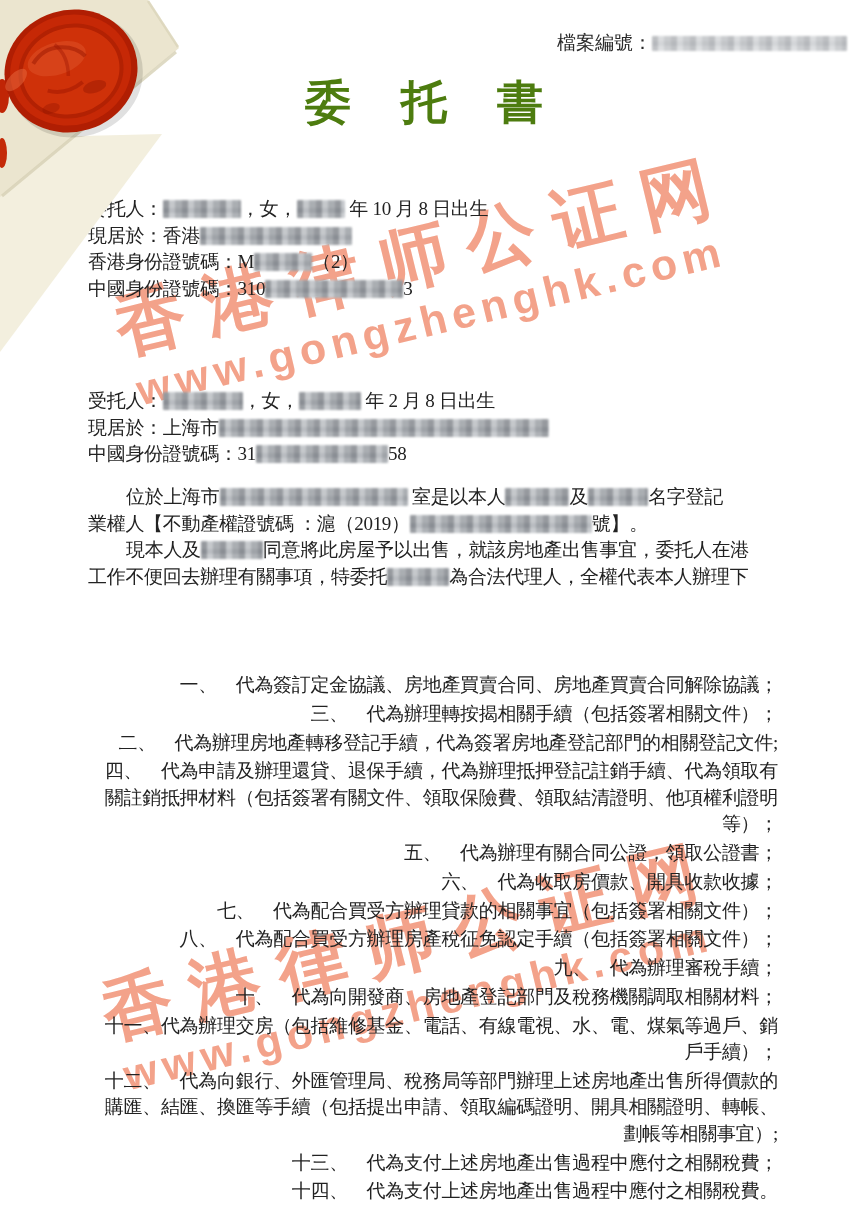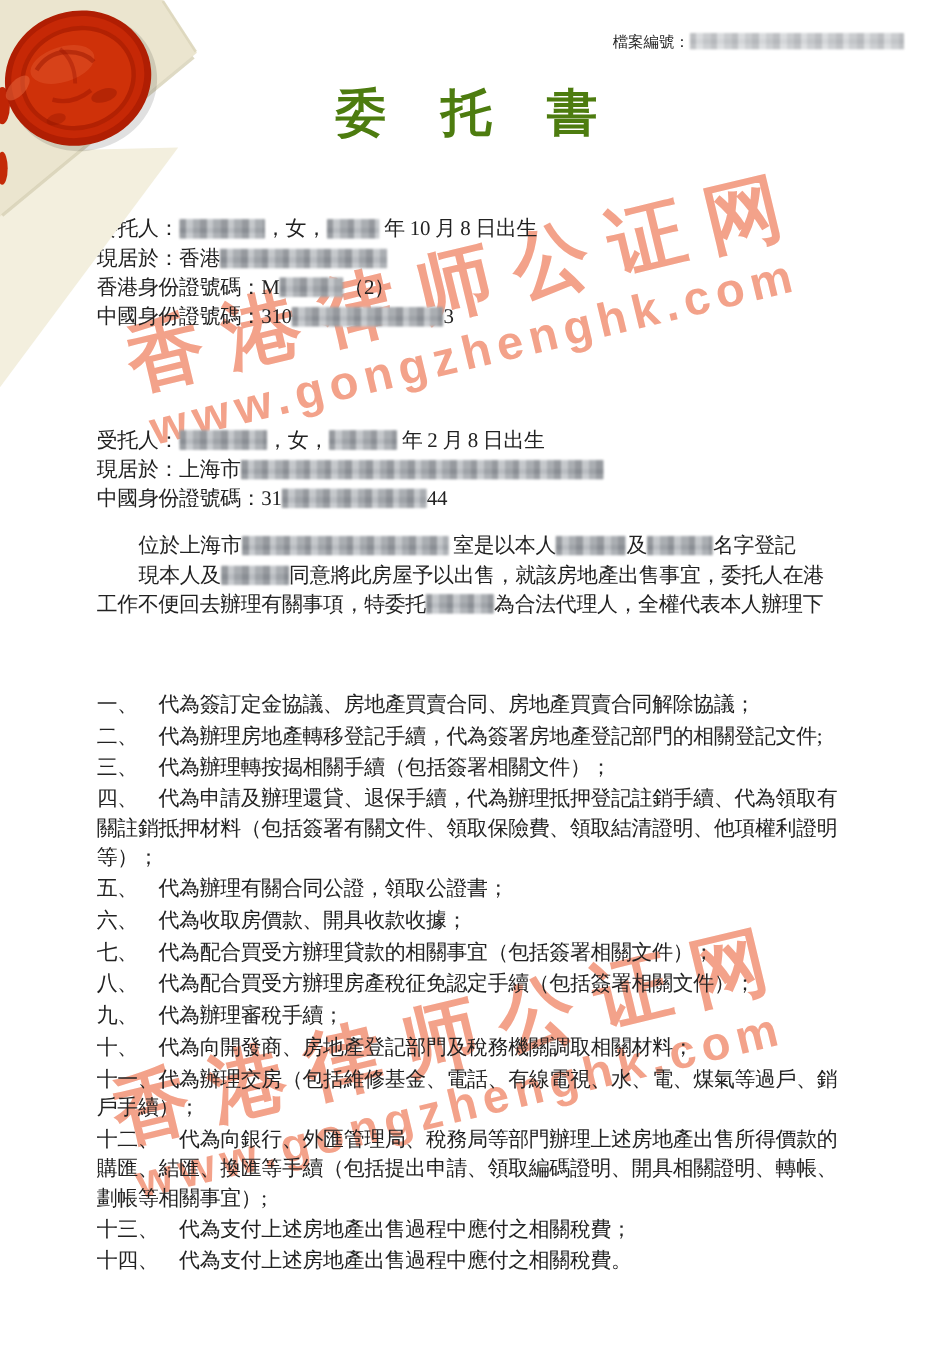--- a/index.html
+++ b/index.html
@@ -24,36 +24,36 @@
     margin-top:9px;margin-left:6px;
     font-family:"Liberation Sans","DejaVu Sans",sans-serif;
   }
   #watermark-top{left:108px;top:295px;}
   #watermark-bottom{left:95px;top:980px;}
   
   #corner-seal{position:absolute;left:0;top:0;z-index:3;}
   
   #file-line{
     position:absolute;left:557px;top:30px;z-index:2;
-    font-size:14px;color:#2a2a2a;white-space:nowrap;
+    font-size:19px;color:#2a2a2a;white-space:nowrap;
   }
   #doc-title{
     position:absolute;left:0;top:72px;width:100%;z-index:2;
     text-align:center;font-size:46px;font-weight:700;color:#4d7c0f;
     letter-spacing:2px;
   }
   
   .text-block{
     position:absolute;left:88px;width:690px;z-index:2;
     font-size:19px;line-height:26.5px;letter-spacing:-0.3px;color:#222;
   }
   #principal-block{top:196px;}
   #agent-block{top:356px;margin-top:32px;}
   #paragraph-block{top:484px;}
-  #list-block{top:628px;}
+  #list-block{top:672px;text-align:right;}
   .doc-line{white-space:nowrap;}
   .doc-line.indent{padding-left:38px;}
   .list-item{line-height:26.4px;margin-top:2.4px;}
   .list-item:first-child{margin-top:0;}
   
   .redact{
     display:inline-block;height:18px;vertical-align:-3px;
     background-image:
       repeating-linear-gradient(90deg, rgba(118,122,128,.60) 0 6px, rgba(196,199,203,.60) 6px 12px, rgba(152,156,161,.60) 12px 19px),
       repeating-linear-gradient(0deg, #d2d5d8 0 5px, #a9adb2 5px 10px, #c6c9cc 10px 16px);
@@ -110,33 +110,34 @@
   <div id="principal-block" class="text-block">
       <div class="doc-line"><span>委托人：</span><span class="redact" style="width: 78px;"></span><span>，女，</span><span class="redact" style="width: 48px;"></span><span> 年 10 月 8 日出生</span></div>
       <div class="doc-line"><span>現居於：香港</span><span class="redact" style="width: 152px;"></span></div>
       <div class="doc-line"><span>香港身份證號碼：M</span><span class="redact" style="width: 58px;"></span><span>（2）</span></div>
       <div class="doc-line"><span>中國身份證號碼：310</span><span class="redact" style="width: 138px;"></span><span>3</span></div>
     </div>
 
   <div id="agent-block" class="text-block">
       <div class="doc-line"><span>受托人：</span><span class="redact" style="width: 80px;"></span><span>，女，</span><span class="redact" style="width: 62px;"></span><span> 年 2 月 8 日出生</span></div>
       <div class="doc-line"><span>現居於：上海市</span><span class="redact" style="width: 330px;"></span></div>
-      <div class="doc-line"><span>中國身份證號碼：31</span><span class="redact" style="width: 132px;"></span><span>44</span></div>
+      <div class="doc-line"><span>中國身份證號碼：31</span><span class="redact" style="width: 132px;"></span><span>58</span></div>
     </div>
 
   <div id="paragraph-block" class="text-block">
       <div class="doc-line indent"><span>位於上海市</span><span class="redact" style="width: 188px;"></span><span> 室是以本人</span><span class="redact" style="width: 64px;"></span><span>及</span><span class="redact" style="width: 60px;"></span><span>名字登記</span></div>
+      <div class="doc-line"><span>業權人【不動產權證號碼 ：滬（2019）</span><span class="redact" style="width: 182px;"></span><span>號】。</span></div>
       <div class="doc-line indent"><span>現本人及</span><span class="redact" style="width: 62px;"></span><span>同意將此房屋予以出售，就該房地產出售事宜，委托人在港</span></div>
       <div class="doc-line"><span>工作不便回去辦理有關事項，特委托</span><span class="redact" style="width: 62px;"></span><span>為合法代理人，全權代表本人辦理下</span></div>
     </div>
 
   <div id="list-block" class="text-block">
       <div class="list-item">一、　代為簽訂定金協議、房地產買賣合同、房地產買賣合同解除協議；</div>
+      <div class="list-item">三、　代為辦理轉按揭相關手續（包括簽署相關文件）；</div>
       <div class="list-item">二、　代為辦理房地產轉移登記手續，代為簽署房地產登記部門的相關登記文件;</div>
-      <div class="list-item">三、　代為辦理轉按揭相關手續（包括簽署相關文件）；</div>
       <div class="list-item">四、　代為申請及辦理還貸、退保手續，代為辦理抵押登記註銷手續、代為領取有關註銷抵押材料（包括簽署有關文件、領取保險費、領取結清證明、他項權利證明等）；</div>
       <div class="list-item">五、　代為辦理有關合同公證，領取公證書；</div>
       <div class="list-item">六、　代為收取房價款、開具收款收據；</div>
       <div class="list-item">七、　代為配合買受方辦理貸款的相關事宜（包括簽署相關文件）；</div>
       <div class="list-item">八、　代為配合買受方辦理房產稅征免認定手續（包括簽署相關文件）；</div>
       <div class="list-item">九、　代為辦理審稅手續；</div>
       <div class="list-item">十、　代為向開發商、房地產登記部門及稅務機關調取相關材料；</div>
       <div class="list-item">十一、代為辦理交房（包括維修基金、電話、有線電視、水、電、煤氣等過戶、銷戶手續）；</div>
       <div class="list-item">十二、　代為向銀行、外匯管理局、稅務局等部門辦理上述房地產出售所得價款的購匯、結匯、換匯等手續（包括提出申請、領取編碼證明、開具相關證明、轉帳、劃帳等相關事宜）;</div>
       <div class="list-item">十三、　代為支付上述房地產出售過程中應付之相關稅費；</div>

